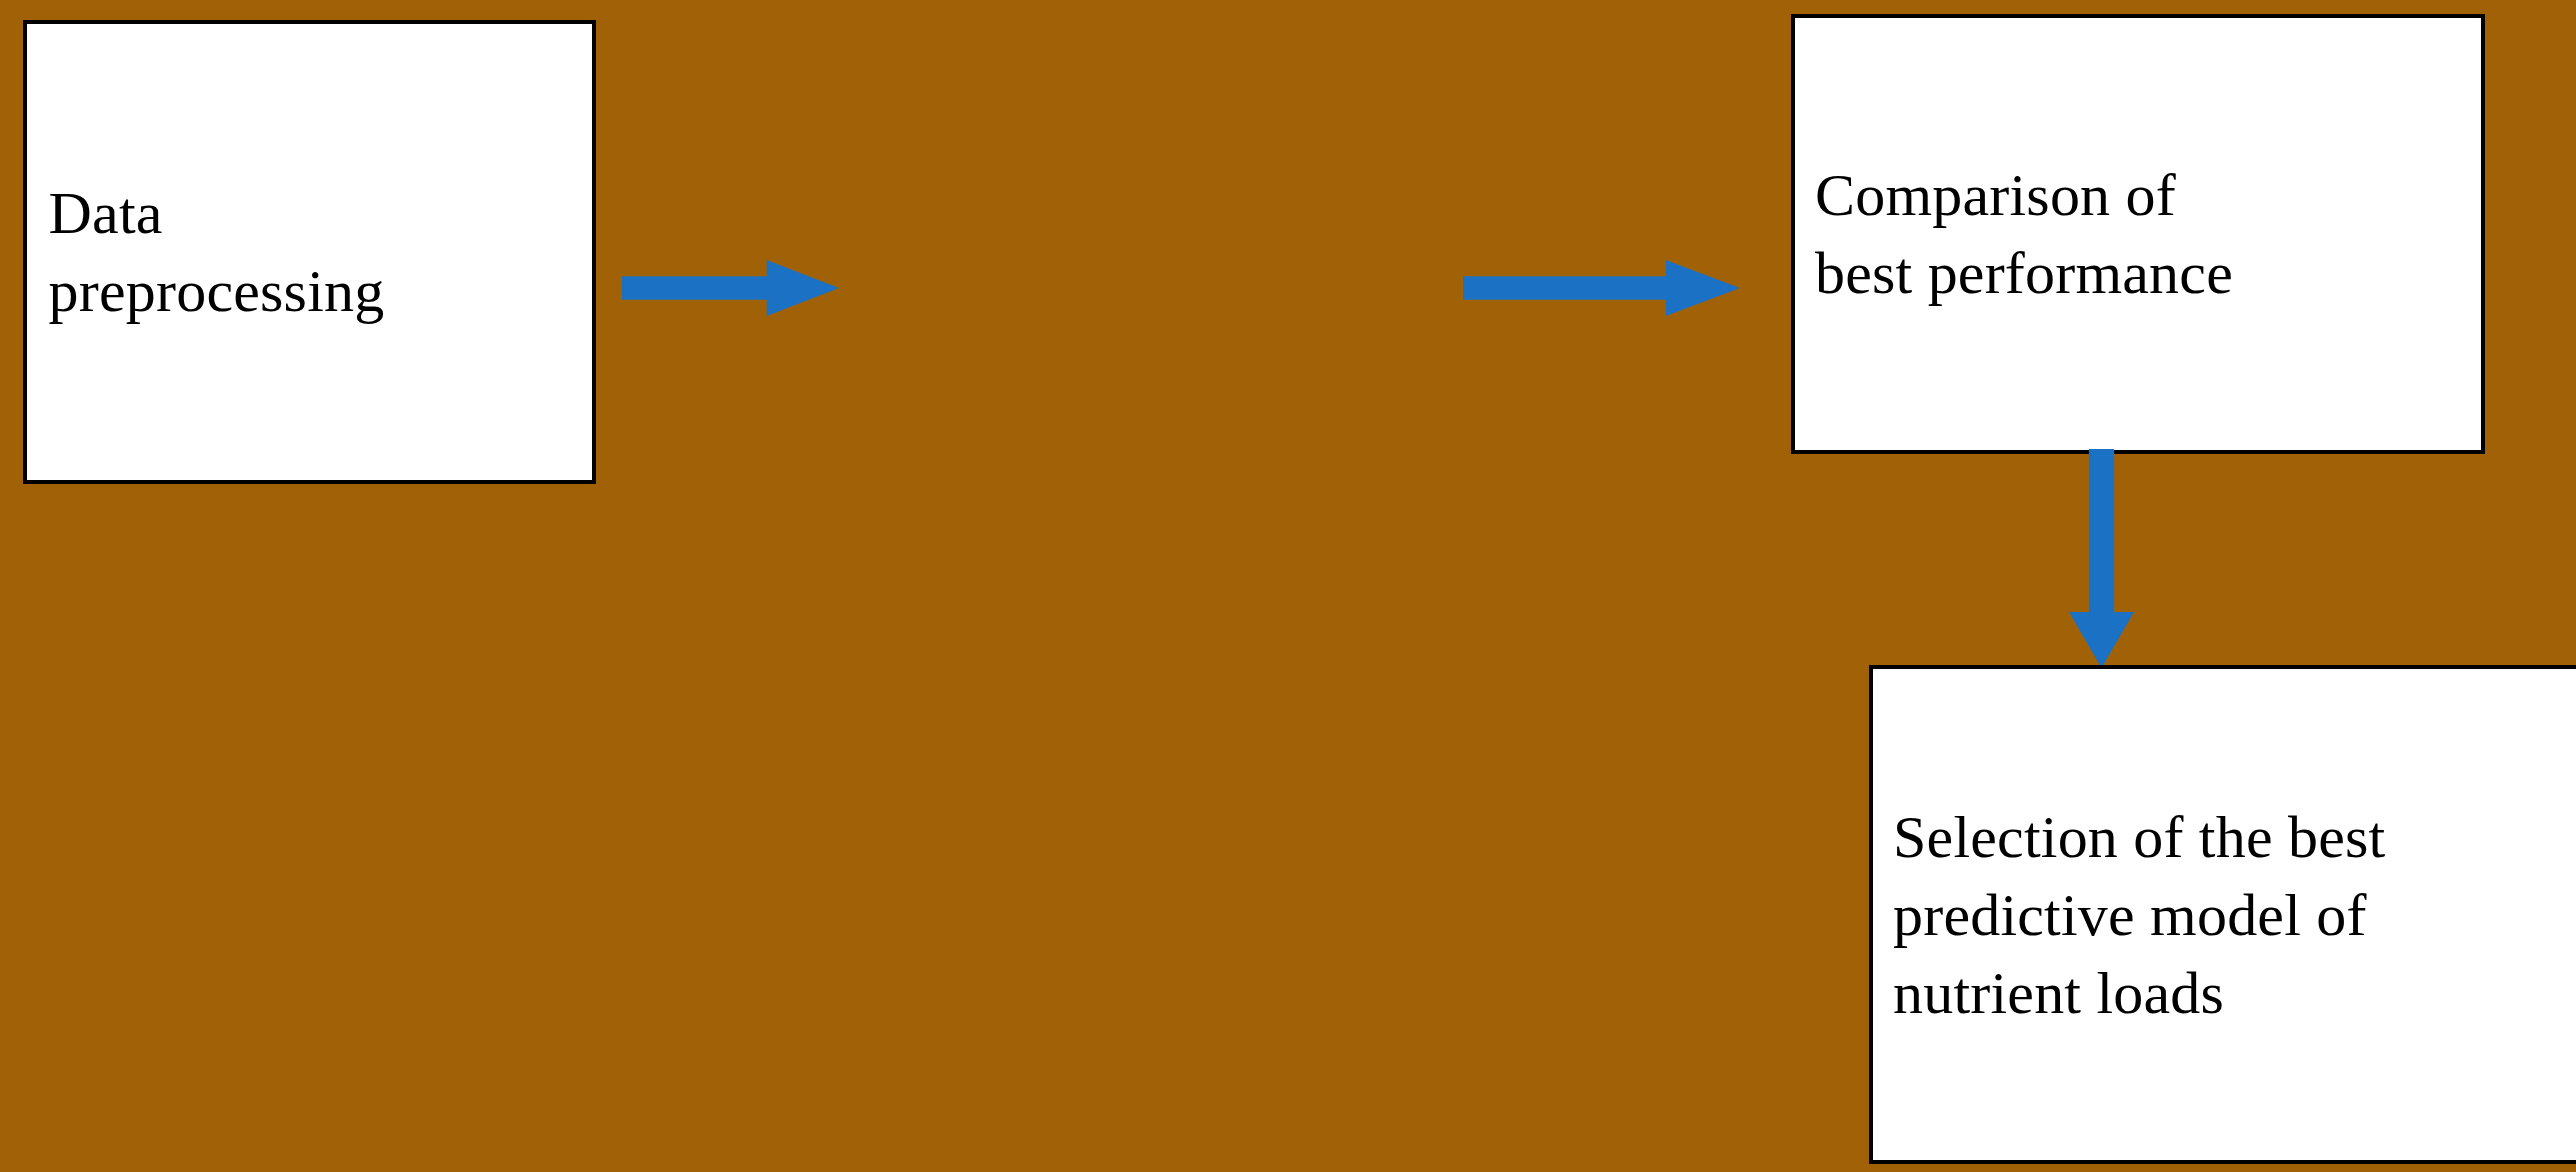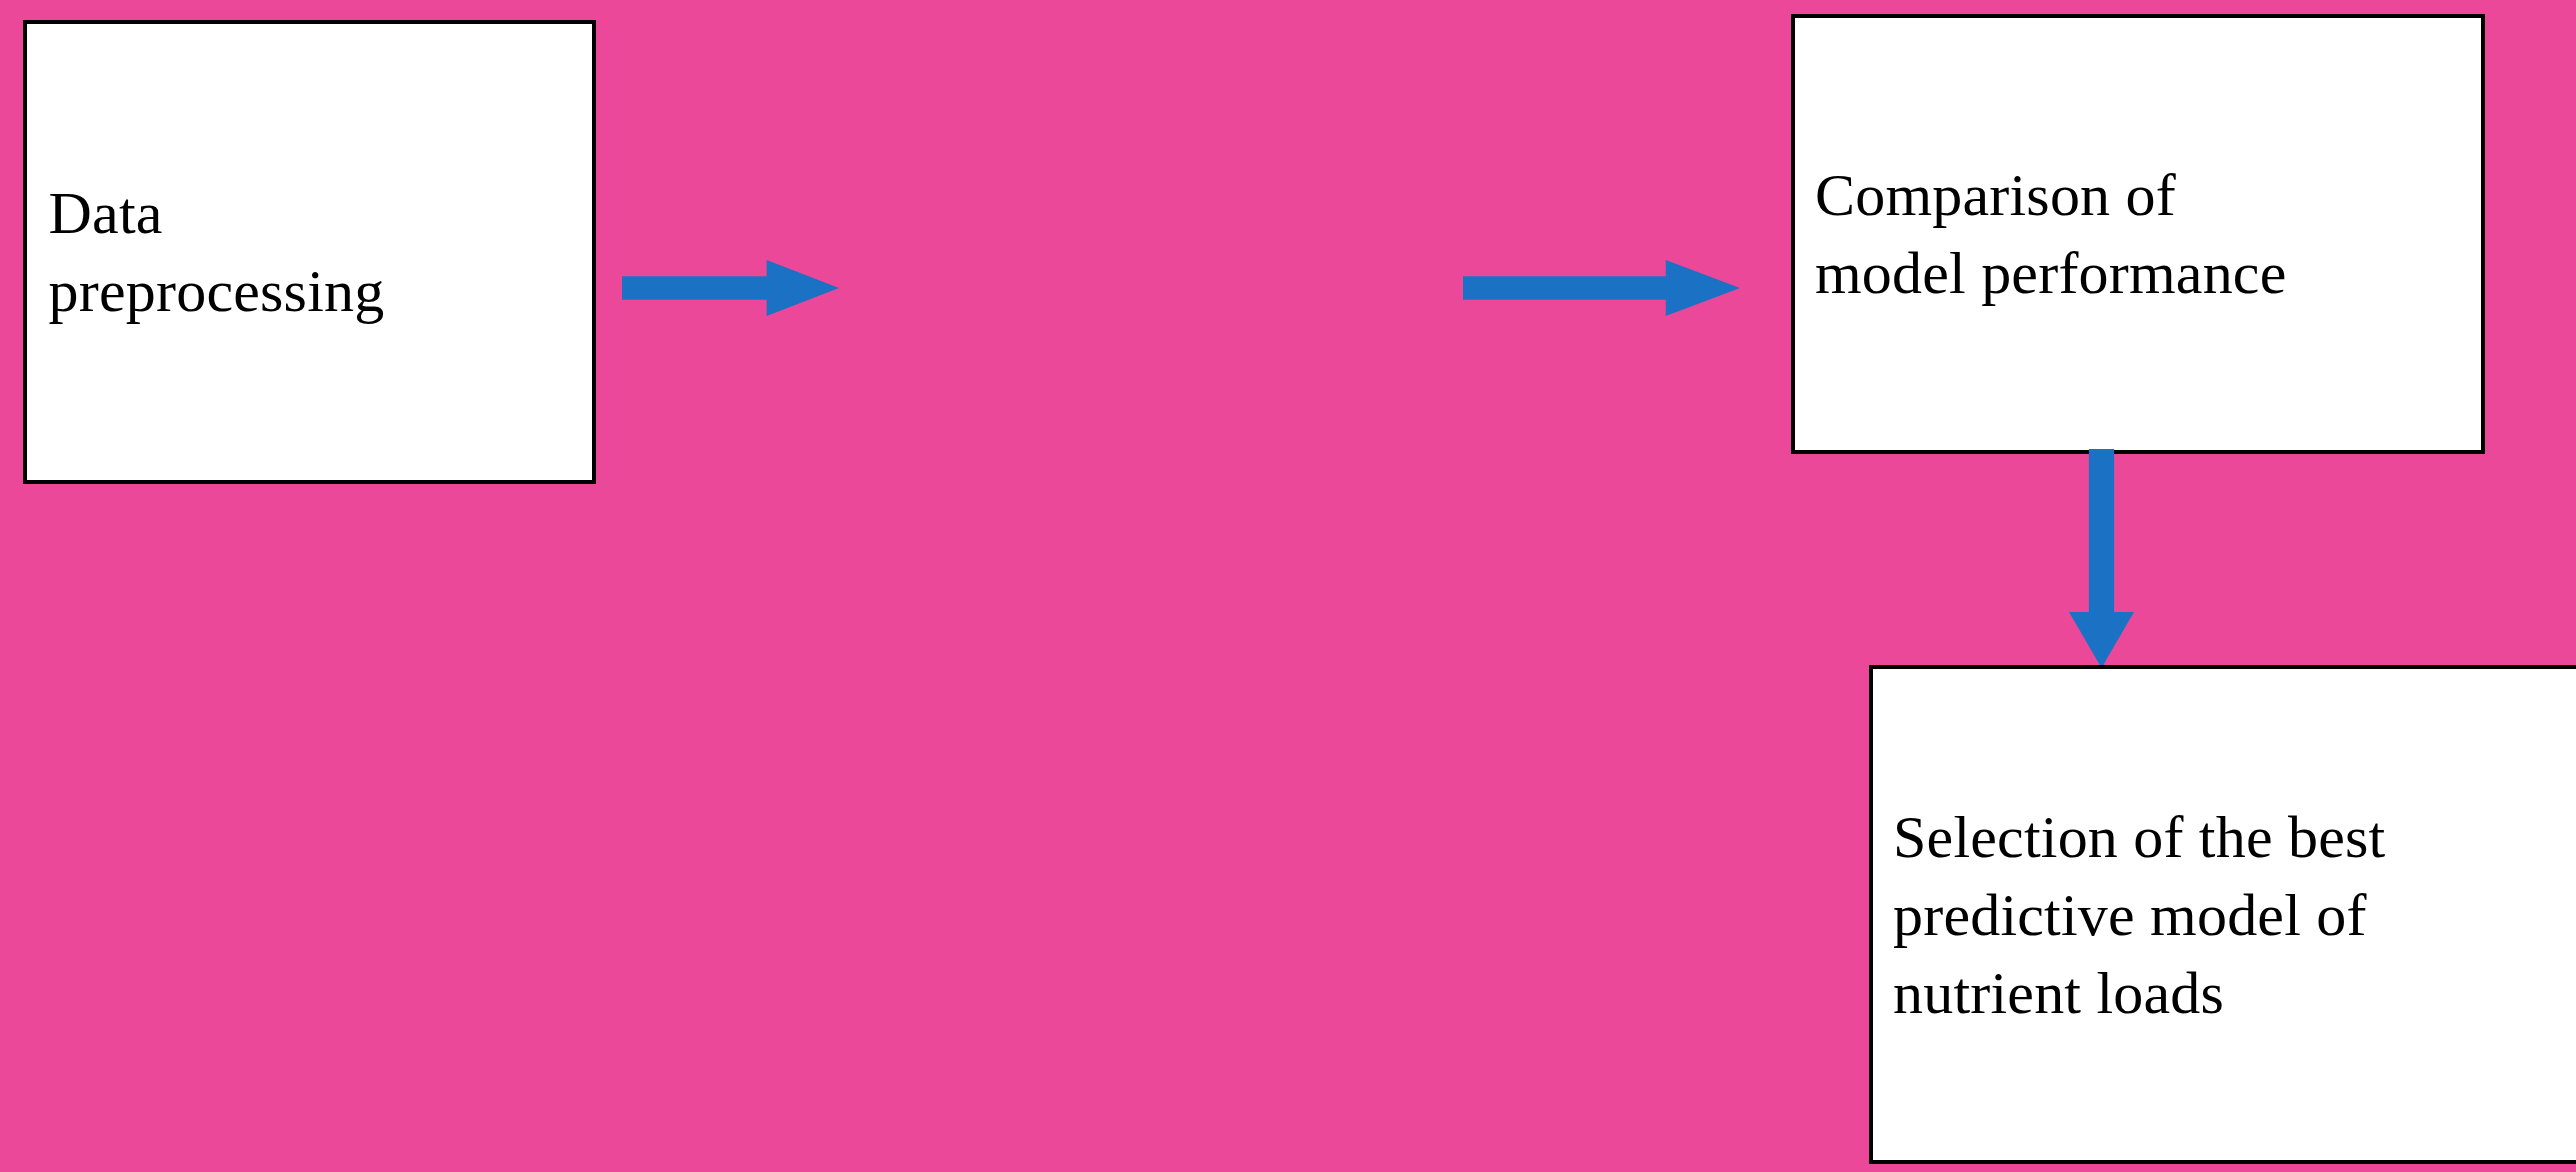--- a/index.html
+++ b/index.html
@@ -4,21 +4,21 @@
 <style>
   html, body {
     margin: 0;
     padding: 0;
     background: #ffffff;
   }
   #canvas {
     position: relative;
     width: 2576px;
     height: 1172px;
-    background: #ec4899;
+    background: #a16207;
     overflow: hidden;
     font-family: "Liberation Serif", "DejaVu Serif", serif;
   }
   .node {
     position: absolute;
     box-sizing: border-box;
     background: #ffffff;
     border: 4.5px solid #000000;
     display: flex;
     flex-direction: column;
@@ -85,21 +85,21 @@
 
 
   <div class="arrow" id="arrow-train-to-comparison">
     <svg viewBox="0 0 306 62" preserveAspectRatio="none">
       <polygon points="0,18 224,18 224,0 306,31 224,62 224,44 0,44" fill="#1B72C4"></polygon>
     </svg>
   </div>
 
   <div class="node" id="node-comparison">
     <div class="node-label">Comparison of
-model performance</div>
+best performance</div>
   </div>
 
   <div class="arrow" id="arrow-comparison-to-selection">
     <svg viewBox="0 0 72 242" preserveAspectRatio="none">
       <polygon points="22,0 50,0 50,180 72,180 36,242 0,180 22,180" fill="#1B72C4"></polygon>
     </svg>
   </div>
 
   <div class="node" id="node-selection">
     <div class="node-label">Selection of the best

